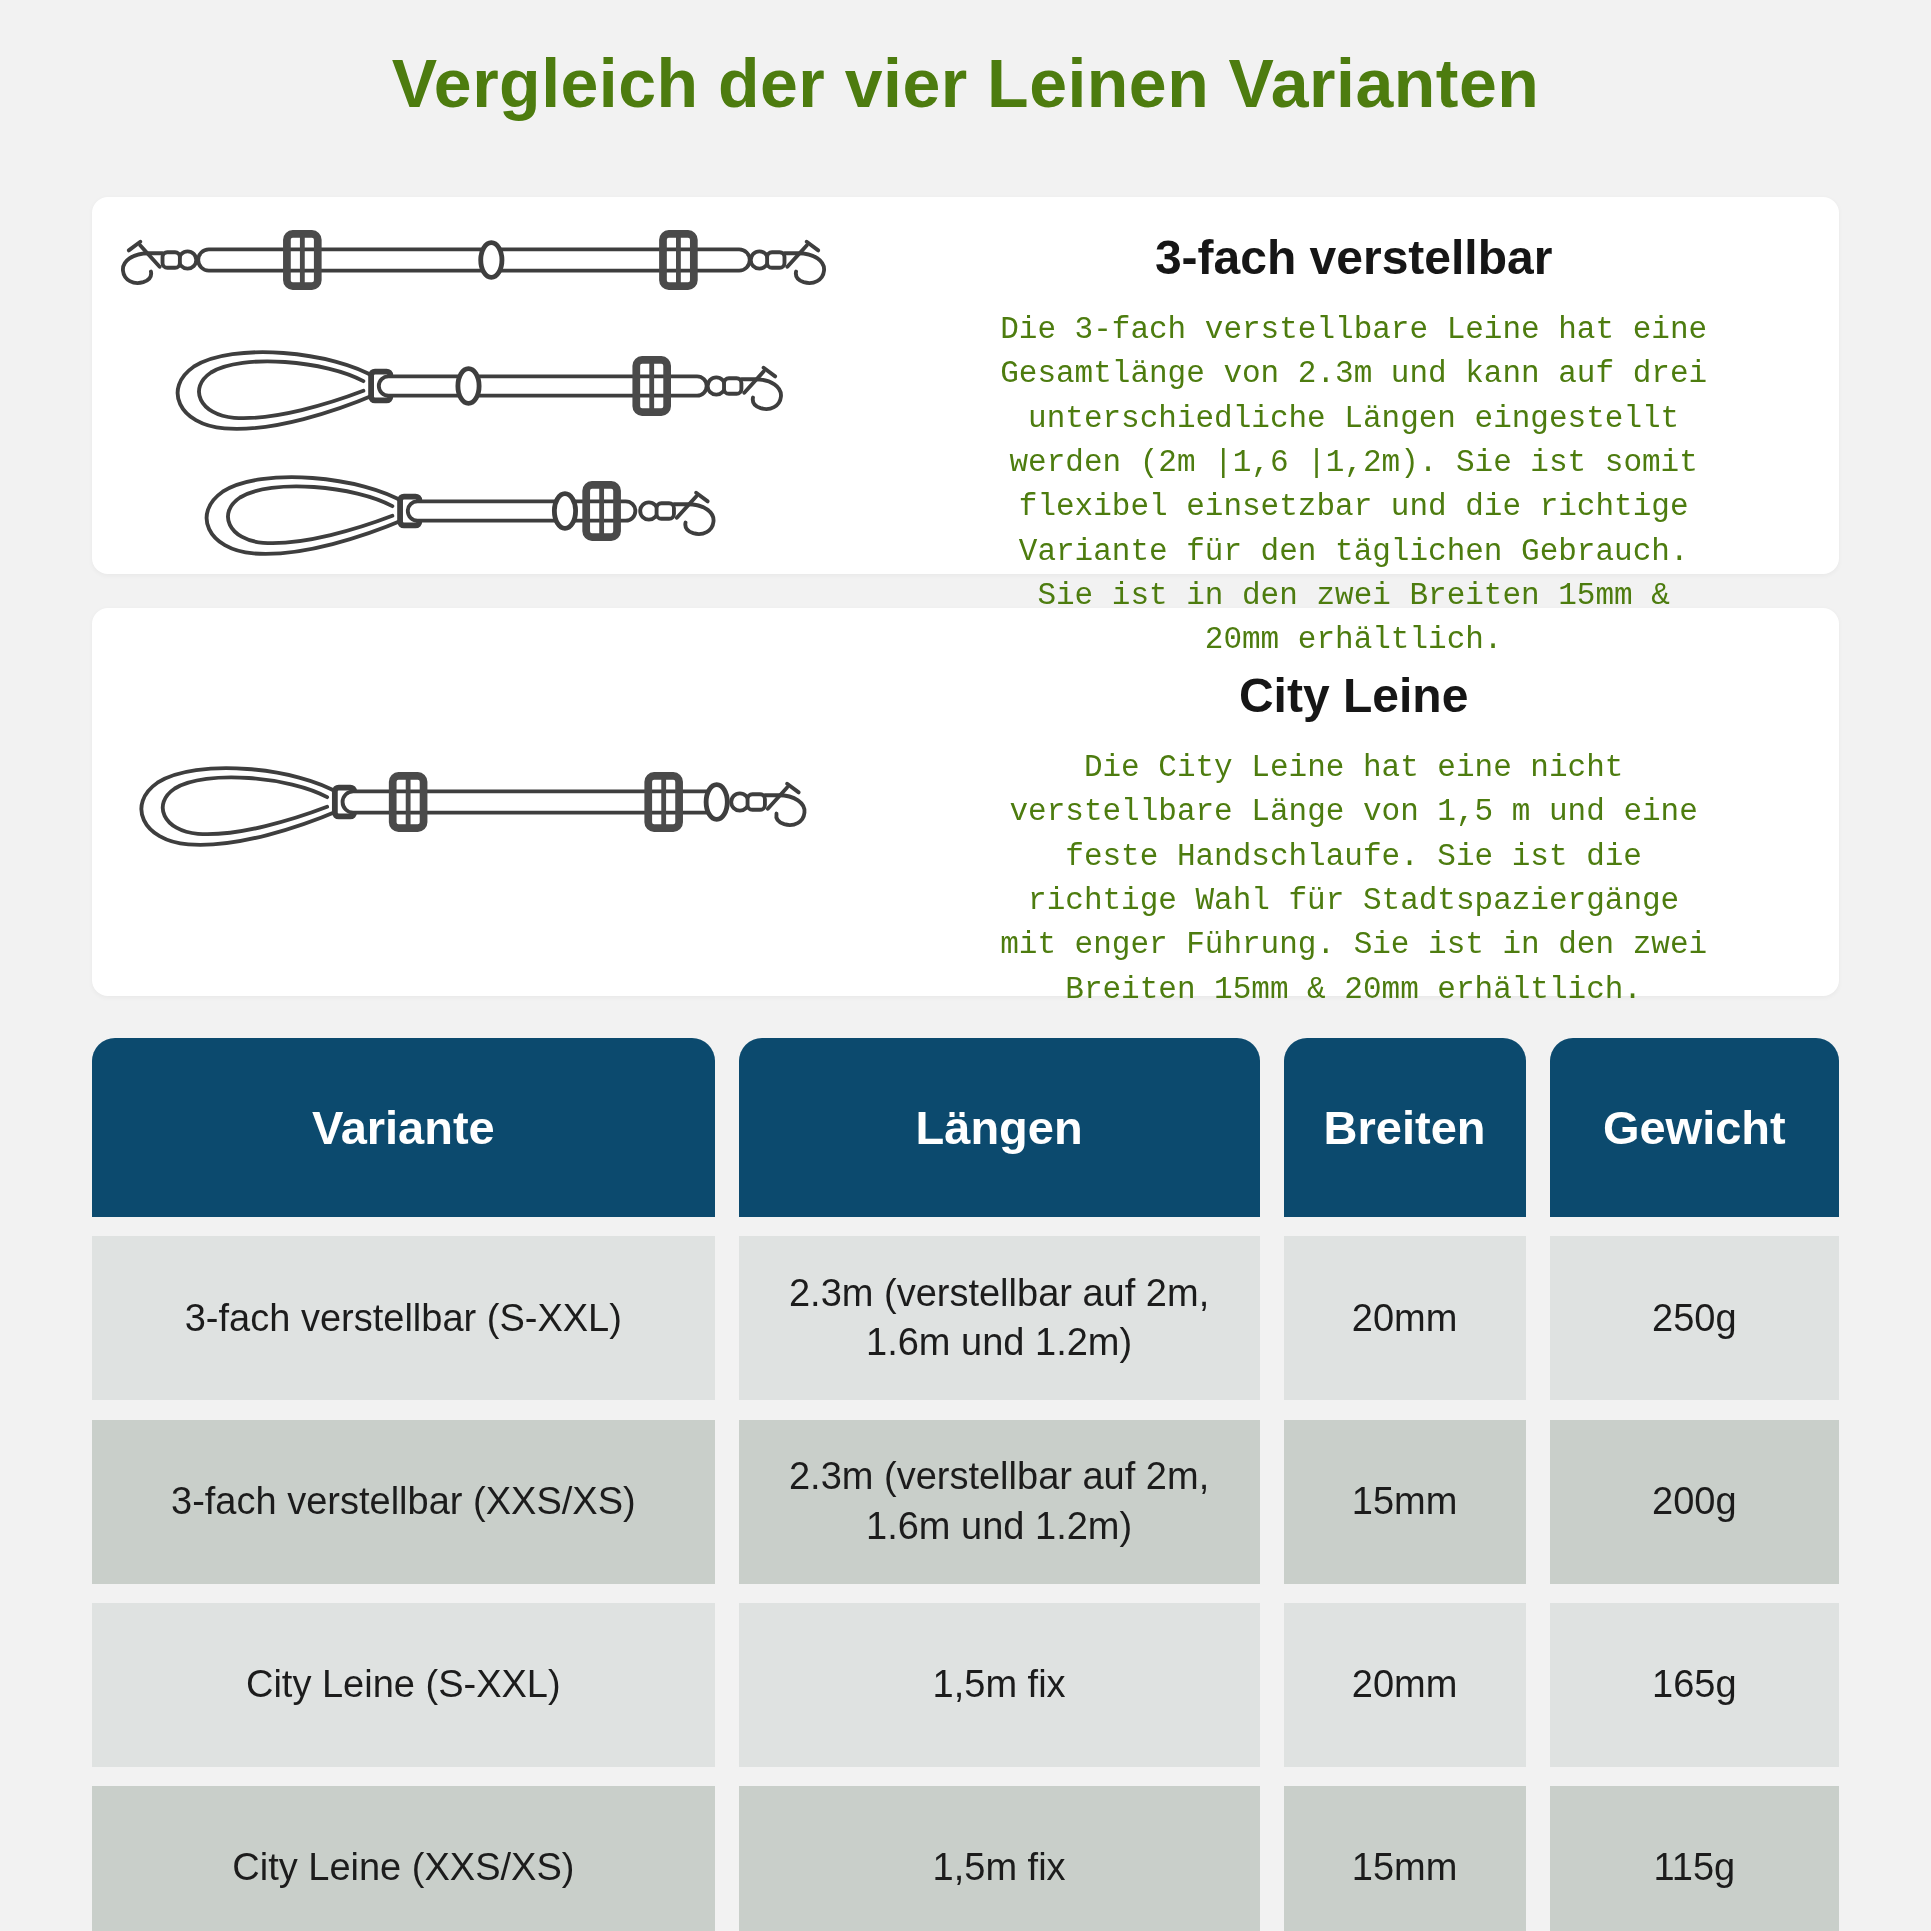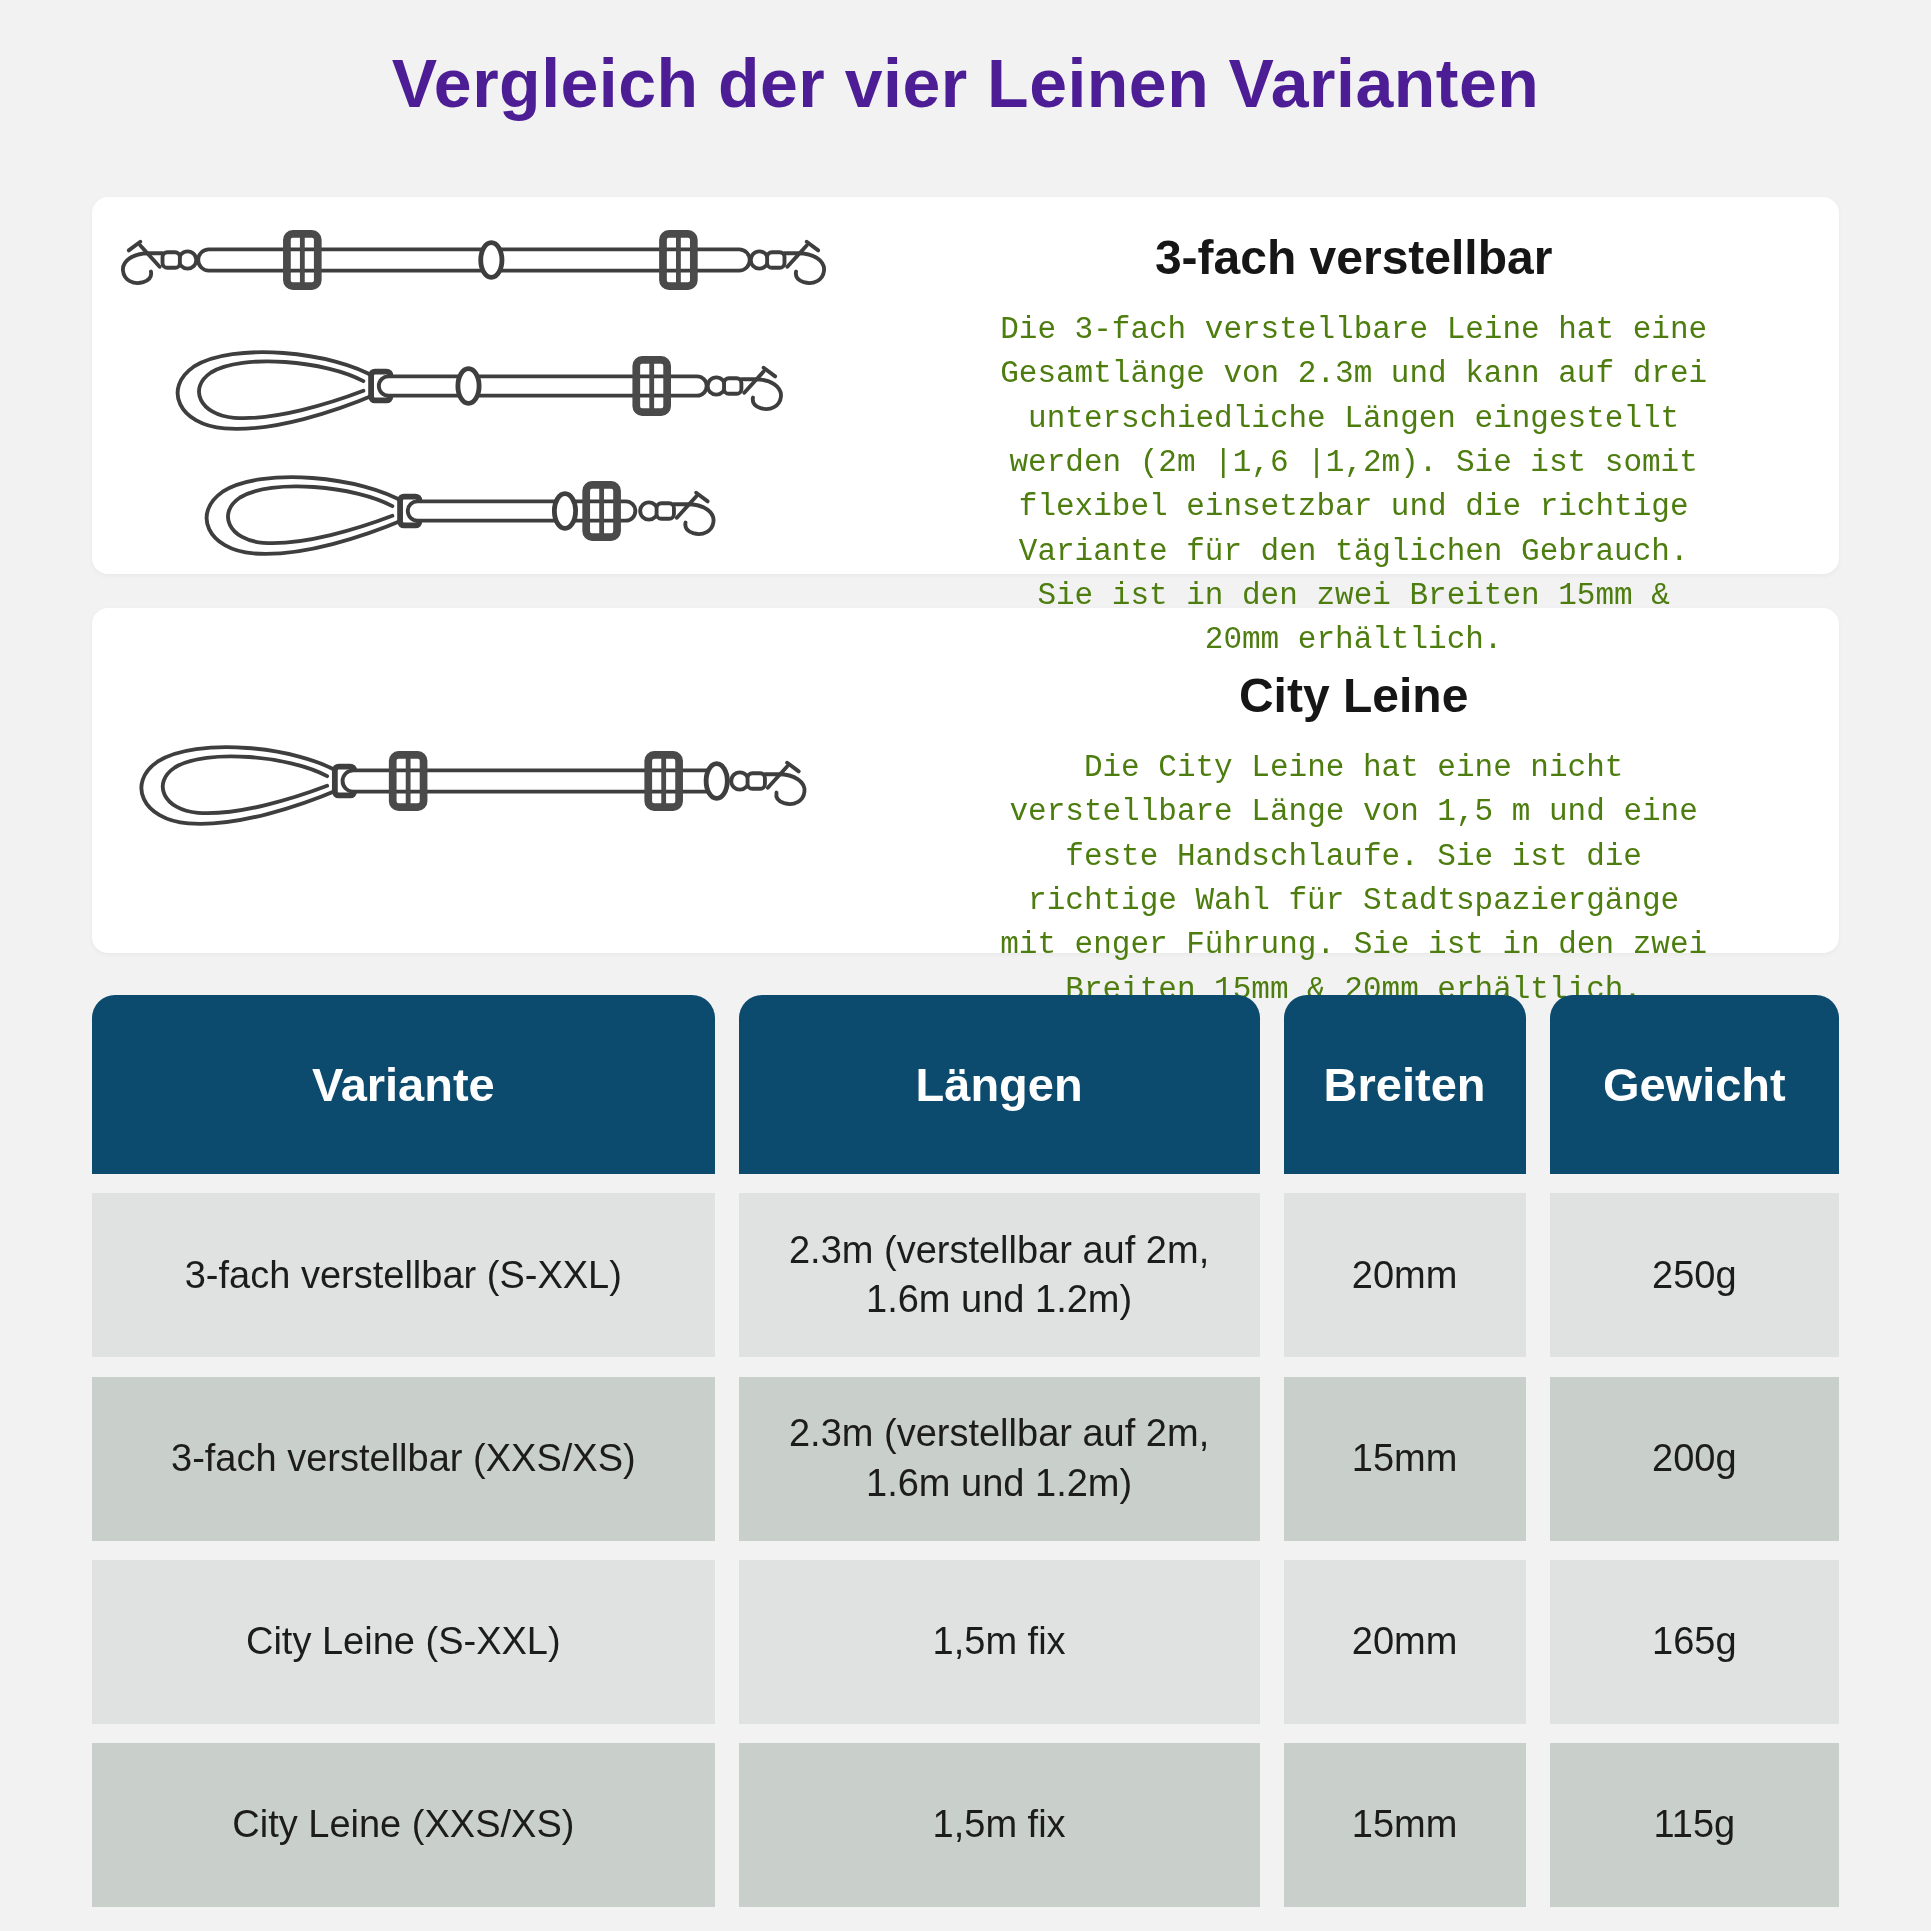--- a/index.html
+++ b/index.html
@@ -4,28 +4,28 @@
 <style>
   html,body{margin:0;padding:0;}
   body{
     width:1931px;height:1931px;overflow:hidden;
     background:#f2f2f2;
     font-family:"Liberation Sans", sans-serif;
     color:#1d1d1d;
   }
   .title{
     margin:44px 0 0;text-align:center;
-    font-size:68px;font-weight:800;letter-spacing:0.5px;color:#4c1d95;
+    font-size:68px;font-weight:800;letter-spacing:0.5px;color:#4d7c0f;
   }
   .card{
     margin:0 92px;background:#ffffff;border-radius:16px;
     display:flex;box-shadow:0 1.9px 5.8px rgba(0,0,0,.04);
   }
   .card-1{margin-top:75px;height:377px;}
-  .card-2{margin-top:34px;height:345px;}
+  .card-2{margin-top:34px;height:388px;}
   .art{
     width:46%;box-sizing:border-box;padding-left:17.4px;
     display:flex;flex-direction:column;justify-content:center;gap:17.4px;
   }
   .art svg{display:block;}
   .indent-1{margin-left:41px;}
   .indent-2{margin-left:70px;}
   .txt{
     width:54%;box-sizing:border-box;text-align:center;
     padding:33px 35px 0 7.7px;

